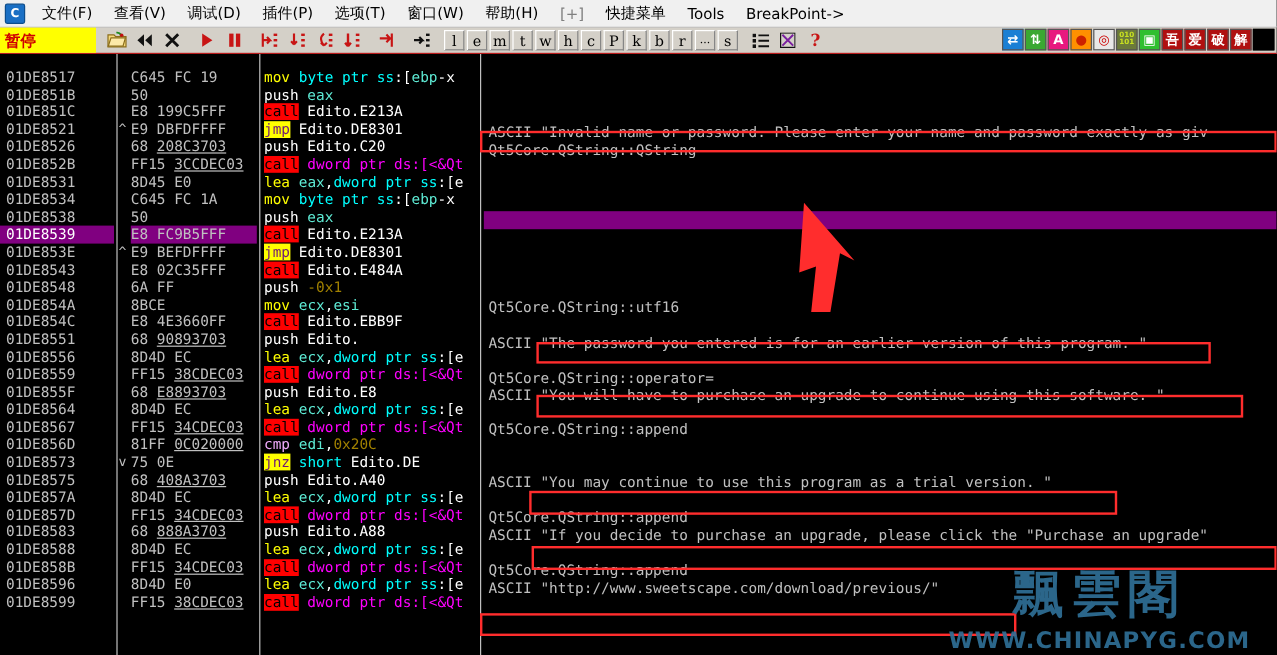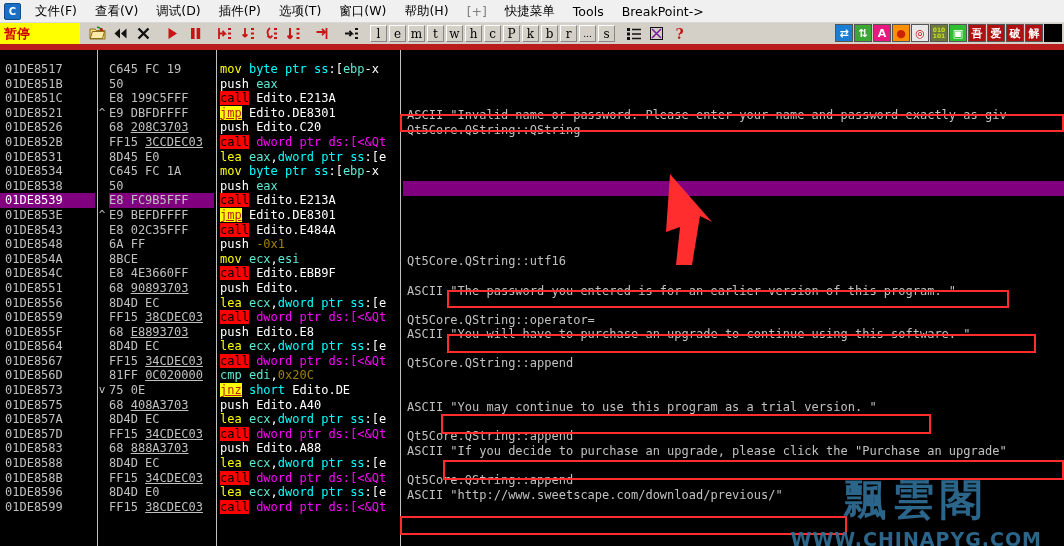--- a/index.html
+++ b/index.html
@@ -9,21 +9,21 @@
   .menubar{height:22px;background:#f0f0f0;display:flex;align-items:center;
            font-family:"DejaVu Sans","Liberation Sans",sans-serif;font-size:12.5px;color:#000;
            border-bottom:1px solid #d8d8d8;}
   .applogo{width:15px;height:15px;margin:0 5px 0 4px;background:#1a6fc4;border:1px solid #0d4d8c;
            color:#fff;font-size:10px;line-height:15px;text-align:center;font-weight:bold;border-radius:2px;}
   .mi{padding:2px 9px;white-space:nowrap;cursor:default;}
   .mi.dim{color:#808080;}
 
   
   .toolbar{height:21px;background:#d4d0c8;display:flex;align-items:center;position:relative;
-           border-bottom:6px solid #b91c1c;}
+           border-bottom:1px solid #b91c1c;}
   .pausebox{width:80px;height:21px;background:#ffff00;color:#d00000;
             font-family:"DejaVu Sans","Liberation Sans",sans-serif;font-size:13px;font-weight:bold;
             display:flex;align-items:center;padding-left:4px;box-sizing:border-box;}
   .tsep{width:6px;}
   .tbtn{width:21px;height:19px;margin:0 1px;display:flex;align-items:center;justify-content:center;
         position:relative;}
   .tbtn svg{display:block;}
   .letterbtn{width:17px;height:17px;margin:0 1px;background:#d4d0c8;border:1px solid #868686;
              border-top-color:#fff;border-left-color:#fff;
              font-family:"DejaVu Serif","Liberation Serif",serif;font-size:12px;color:#000;
@@ -44,23 +44,23 @@
   .arrowcol{width:14px;box-sizing:border-box;text-align:center;color:#c0c0c0;font-size:11px;}
   .hex{width:105px;box-sizing:border-box;color:#c0c0c0;}
   .hex .u{text-decoration:underline;}
   .vline{position:absolute;top:0;bottom:0;width:1px;background:#c0c0c0;}
   .mnem{padding-left:6px;}
 
   
   .k-mov{color:#ffff00;}
   .k-push{color:#ffffff;}
   .k-lea{color:#ffff00;}
-  .k-cmp{color:#5eead4;}
+  .k-cmp{color:#f0abfc;}
   .k-call{background:#ff0000;color:#000000;}
-  .k-jmp{background:#ffff00;color:#b91c1c;text-decoration:underline;}
+  .k-jmp{background:#ffff00;color:#701a75;}
   .reg{color:#5eead4;}
   .mem{color:#00ffff;}
   .lit{color:#ffffff;}
   .imp{color:#ff00ff;}
   .num{color:#a08000;}
 
   
   .comments{position:absolute;left:403px;top:0;width:661px;height:502px;overflow:hidden;}
   .crow{height:14.6px;line-height:14.6px;font-size:12px;white-space:pre;
         font-family:"DejaVu Sans Mono",monospace;color:#c0c0c0;padding-left:4px;}

